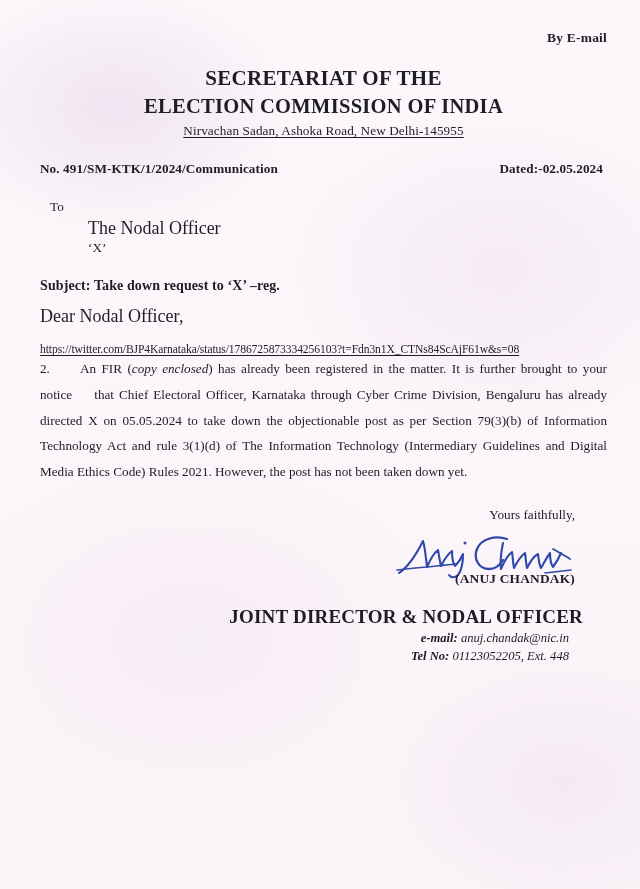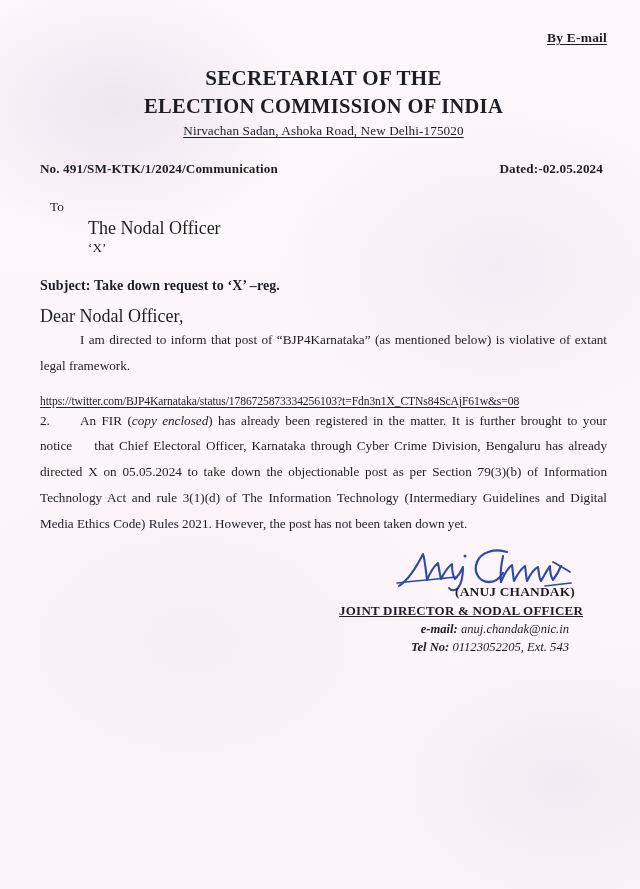--- a/index.html
+++ b/index.html
@@ -37,21 +37,20 @@
   }
 
   .by-email-row {
     text-align: right;
     padding-top: 28px;
     height: 20px;
   }
   .by-email {
     font-weight: bold;
     font-size: 13.5px;
-    text-decoration: underline;
     text-underline-offset: 2px;
     letter-spacing: 0.2px;
   }
 
   .letterhead {
     text-align: center;
     margin-top: 17px;
   }
   .lh-line1, .lh-line2 {
     font-weight: bold;
@@ -140,25 +139,24 @@
   }
   .sign-name {
     font-weight: bold;
     font-size: 13.4px;
     letter-spacing: 0.2px;
     margin-top: -10px;
     padding-right: 18px;
   }
   .sign-title {
     font-weight: bold;
-    font-size: 13px;
+    font-size: 19px;
     letter-spacing: 0.2px;
-    margin-top: 3px;
+    margin-top: 19px;
     padding-right: 10px;
-    text-decoration: underline;
   }
   .sign-email, .sign-tel {
     font-size: 12.6px;
     font-style: italic;
     margin-top: 3px;
     padding-right: 24px;
   }
   .sign-email b, .sign-tel b {
     font-weight: bold;
     font-style: italic;
@@ -171,57 +169,57 @@
 
 <div class="sheet">
 
   <div class="by-email-row">
     <span class="by-email">By E-mail</span>
   </div>
 
   <div class="letterhead">
     <div class="lh-line1">SECRETARIAT OF THE</div>
     <div class="lh-line2">ELECTION COMMISSION OF INDIA</div>
-    <div class="lh-sub">Nirvachan Sadan, Ashoka Road, New Delhi-175020</div>
+    <div class="lh-sub">Nirvachan Sadan, Ashoka Road, New Delhi-145955</div>
   </div>
 
   <div class="refrow">
     <span class="refno">No. 491/SM-KTK/1/2024/Communication</span>
     <span class="refdate">Dated:-02.05.2024</span>
   </div>
 
   <div class="to-block">
     <div class="to-label">To</div>
     <div class="to-name">The Nodal Officer</div>
     <div class="to-org">‘X’</div>
   </div>
 
   <div class="subject">Subject: Take down request to ‘X’ –reg.</div>
 
   <div class="salutation">Dear Nodal Officer,</div>
 
-  <p class="body-para para-intro"><span class="indent"></span><span>I am directed to inform that post of “BJP4Karnataka” (as mentioned below) is violative of extant legal framework.</span></p>
 
   <div class="url-line">https://twitter.com/BJP4Karnataka/status/1786725873334256103?t=Fdn3n1X_CTNs84ScAjF61w&amp;s=08</div>
 
   <p class="body-para para-2"><span class="numlabel">2.</span><span>An FIR (</span><em>copy enclosed</em><span>) has already been registered in the matter. It is further brought to your notice</span><span class="gap-notice"></span><span>that Chief Electoral Officer, Karnataka through Cyber Crime Division, Bengaluru has already directed X on 05.05.2024 to take down the objectionable post as per Section 79(3)(b) of Information Technology Act and rule 3(1)(d) of The Information Technology (Intermediary Guidelines and Digital Media Ethics Code) Rules 2021. However, the post has not been taken down yet.</span></p>
 
 
+  <div class="closing">Yours faithfully,</div>
 
   <div class="sign-block">
     <svg class="signature-svg" width="180" height="52" viewBox="0 0 180 52" aria-label="Anuj Chandak">
       <g fill="none" stroke="#2f49a8" stroke-linecap="round" stroke-linejoin="round">
         <path d="M4 44 C 16 36, 24 20, 28 12 C 30 18, 31 30, 32 38 C 35 31, 39 24, 43 21 C 44 27, 45 33, 46 37 C 49 31, 53 25, 57 22 C 57 29, 58 34, 60 37 C 63 34, 66 30, 68 25 C 68 33, 67 41, 63 46 C 60 49, 56 49, 54 46" stroke-width="2.1"></path>
         <path d="M2 41 C 20 39, 42 37, 62 35" stroke-width="1.6"></path>
         <circle cx="70" cy="14" r="1.5" fill="#2f49a8" stroke="none"></circle>
         <path d="M112 10 C 100 6, 86 10, 82 20 C 78 30, 84 40, 94 40 C 100 40, 105 36, 108 31" stroke-width="2.3"></path>
         <path d="M108 14 C 106 24, 105 33, 106 40 C 109 33, 113 26, 117 23 C 118 29, 118 35, 119 39 C 122 33, 126 27, 130 24 C 131 30, 131 35, 132 39 C 135 33, 139 27, 143 25 C 144 31, 144 36, 146 39 C 149 34, 152 28, 155 24 C 155 30, 156 35, 158 38 C 161 34, 164 29, 166 24" stroke-width="2.1"></path>
         <path d="M158 20 C 163 23, 169 26, 175 30" stroke-width="1.8"></path>
         <path d="M150 44 C 158 43, 167 42, 176 41" stroke-width="1.7"></path>
       </g>
     </svg>
     <div class="sign-name">(ANUJ CHANDAK)</div>
     <div class="sign-title">JOINT DIRECTOR &amp; NODAL OFFICER</div>
     <div class="sign-email"><b>e-mail:</b> <span>anuj.chandak@nic.in</span></div>
-    <div class="sign-tel"><b>Tel No:</b> <span>01123052205, Ext. 543</span></div>
+    <div class="sign-tel"><b>Tel No:</b> <span>01123052205, Ext. 448</span></div>
   </div>
 
 </div>
 
 </body></html>

